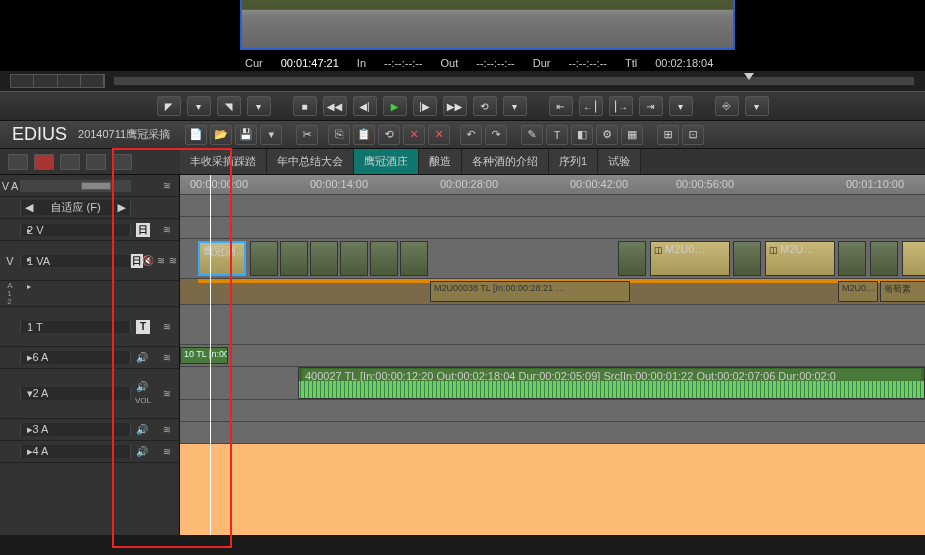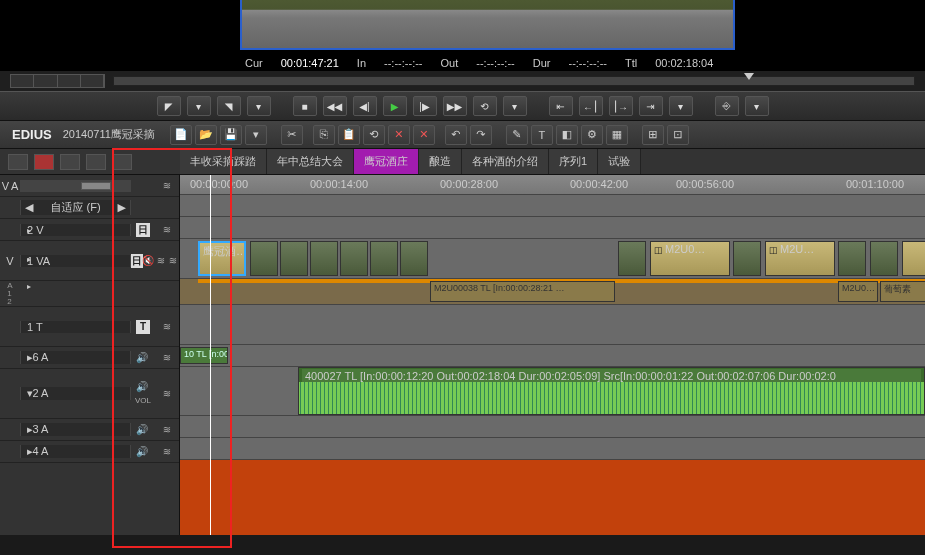--- a/index.html
+++ b/index.html
@@ -12,56 +12,56 @@
   .scrub-row{height:20px;background:#1f1f1f;display:flex;align-items:center;padding:0 10px;gap:8px}
   .scrub-btns{width:95px;height:14px;background:#333;border:1px solid #555;display:flex}
   .scrub-btns span{flex:1;border-right:1px solid #555}
   .scrub-track{flex:1;height:10px;background:#444;border:1px solid #222;position:relative}
   .scrub-head{position:absolute;right:160px;top:-4px;width:0;height:0;border-left:5px solid transparent;border-right:5px solid transparent;border-top:7px solid #ccc}
   .transport{height:30px;background:linear-gradient(#3a3a3a,#2a2a2a);display:flex;align-items:center;justify-content:center;gap:6px;border-top:1px solid #555;border-bottom:1px solid #111}
   .tbtn{width:24px;height:20px;background:linear-gradient(#4a4a4a,#333);border:1px solid #555;display:flex;align-items:center;justify-content:center;font-size:10px;color:#ddd;border-radius:2px}
   .tbtn.play{color:#4c4}
   .tsep{width:10px}
   .menubar{height:28px;background:linear-gradient(#444,#333);display:flex;align-items:center;border-bottom:1px solid #111;padding:0 4px;gap:3px}
-  .app-name{font-weight:bold;font-size:13px;color:#eee;padding:0 8px}
+  .app-name{font-weight:normal;font-size:18px;color:#eee;padding:0 8px}
   .proj-name{font-size:11px;color:#ccc;padding-right:12px}
   .mbtn{width:22px;height:20px;background:linear-gradient(#484848,#383838);border:1px solid #555;display:flex;align-items:center;justify-content:center;font-size:11px;border-radius:2px}
   .mbtn.x{color:#e55}
   .modebar{height:26px;background:#333;display:flex;align-items:center;border-bottom:1px solid #111}
   .mode-left{width:180px;display:flex;gap:6px;padding:0 8px;align-items:center}
   .mode-left .ico{width:20px;height:16px;background:#444;border:1px solid #555}
   .seq-tabs{display:flex;height:100%}
   .seq-tab{padding:0 10px;display:flex;align-items:center;background:#3a3a3a;border-right:1px solid #222;font-size:11px;color:#ccc}
-  .seq-tab.active{background:#a21caf}
+  .seq-tab.active{background:#0f766e}
   .timeline{display:flex;height:360px}
   .track-headers{width:180px;background:#333;border-right:1px solid #111;display:flex;flex-direction:column}
   .hdr-row{display:flex;border-bottom:1px solid #222;align-items:center}
   .hdr-row.tall{height:40px}
   .hdr-row.short{height:22px}
   .hdr-row.med{height:26px}
   .hdr-row.big{height:50px}
   .hdr-a{width:20px;display:flex;flex-direction:column;align-items:center;justify-content:center;gap:1px;font-size:9px;color:#999}
   .hdr-b{flex:1;background:#2a2a2a;border-left:1px solid #444;border-right:1px solid #444;display:flex;align-items:center;padding:0 6px;font-size:10px;color:#ccc;position:relative}
   .hdr-c{width:24px;display:flex;align-items:center;justify-content:center}
   .hdr-d{width:24px;display:flex;align-items:center;justify-content:center}
   .tico{width:14px;height:14px;display:flex;align-items:center;justify-content:center;font-size:10px;color:#aaa}
   .tico.box{background:#ddd;color:#222;font-weight:bold}
   .scrollbar{height:12px;background:#444;position:relative}
   .scrollbar .thumb{position:absolute;left:60px;width:30px;height:8px;top:2px;background:#888;border:1px solid #555}
   .fitrow{display:flex;align-items:center;justify-content:space-between;padding:0 4px;font-size:10px}
-  .tracks{flex:1;background:#c2410c;position:relative;overflow:hidden}
+  .tracks{flex:1;background:#fdba74;position:relative;overflow:hidden}
   .ruler{height:20px;background:linear-gradient(#888,#777);border-bottom:1px solid #444;position:relative;font-size:9px;color:#222}
   .ruler span{position:absolute;top:3px}
   .trk{border-bottom:1px solid #444;position:relative;background:#6a6a6a}
   .trk.v2{height:22px}
   .trk.va1{height:40px}
   .trk.va1b{height:26px;background:#7a6a4a}
   .trk.t1{height:40px}
   .trk.a1{height:22px}
-  .trk.a2{height:49px}
+  .trk.a2{height:33px}
   .trk.a3{height:22px}
   .trk.a4{height:22px}
   .clip{position:absolute;top:2px;bottom:2px;border:1px solid #333;font-size:9px;padding:1px 3px;overflow:hidden;white-space:nowrap}
   .clip.vid{background:linear-gradient(#c8b878,#a89858);color:#222}
   .clip.vid.sel{border:2px solid #3af}
   .clip.thumb{width:28px;background:linear-gradient(#6a7a5a,#4a5a3a)}
   .clip.aud{background:#4a7a3a;color:#cfe}
   .clip.aud2{background:#3a6a2a}
   .wave{position:absolute;left:0;right:0;height:50%;background:repeating-linear-gradient(90deg,#7c5 0,#7c5 1px,#385 1px,#385 2px,#7c5 2px,#7c5 4px)}
   .wave.top{top:0}
@@ -337,21 +337,21 @@
       <div class="clip thumb" style="left:438px"></div>
       <div class="clip vid" style="left:470px;width:80px">◫ <span>M2U0…</span></div>
       <div class="clip thumb" style="left:553px"></div>
       <div class="clip vid" style="left:585px;width:70px">◫ <span>M2U…</span></div>
       <div class="clip thumb" style="left:658px"></div>
       <div class="clip thumb" style="left:690px"></div>
       <div class="clip vid" style="left:722px;width:30px"></div>
     </div>
     <div class="trk va1b">
       <div class="orange-strip"></div>
-      <div class="clip" style="left:250px;width:185px;background:#8a7a4a;color:#333">M2U00038  TL [In:00:00:28:21 …</div>
+      <div class="clip" style="left:250px;width:200px;background:#8a7a4a;color:#333">M2U00038  TL [In:00:00:28:21 …</div>
       <div class="clip" style="left:658px;width:40px;background:#8a7a4a;color:#333">M2U0…</div>
       <div class="clip" style="left:700px;width:50px;background:#8a7a4a;color:#333">葡萄素</div>
     </div>
     <div class="trk t1"></div>
     <div class="trk a1">
       <div class="clip aud" style="left:0;width:48px">10  TL [n:00:00…</div>
     </div>
     <div class="trk a2">
       <div class="clip aud2" style="left:118px;right:0;top:0;bottom:0">
         <div style="height:14px;background:#4a7a3a;padding:1px 3px">400027  TL [In:00:00:12:20 Out:00:02:18:04 Dur:00:02:05:09]  Src[In:00:00:01:22 Out:00:02:07:06 Dur:00:02:0</div>

